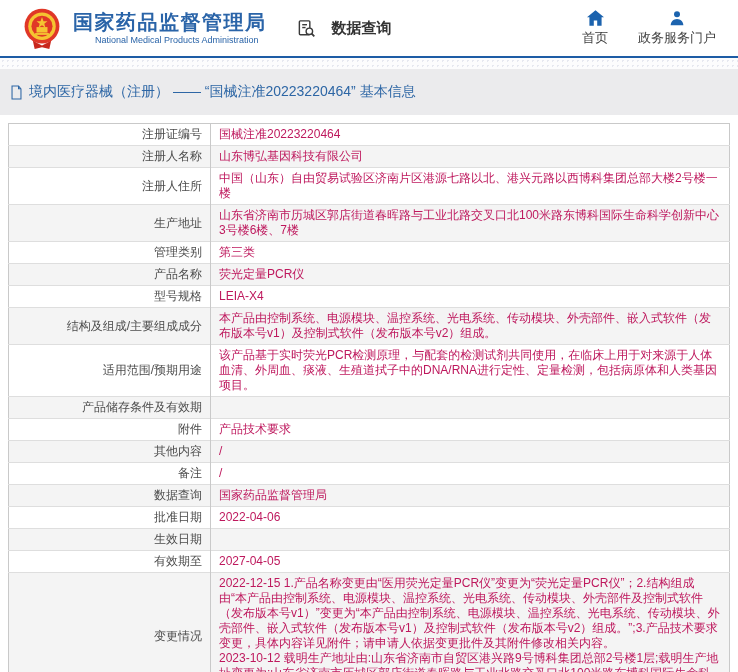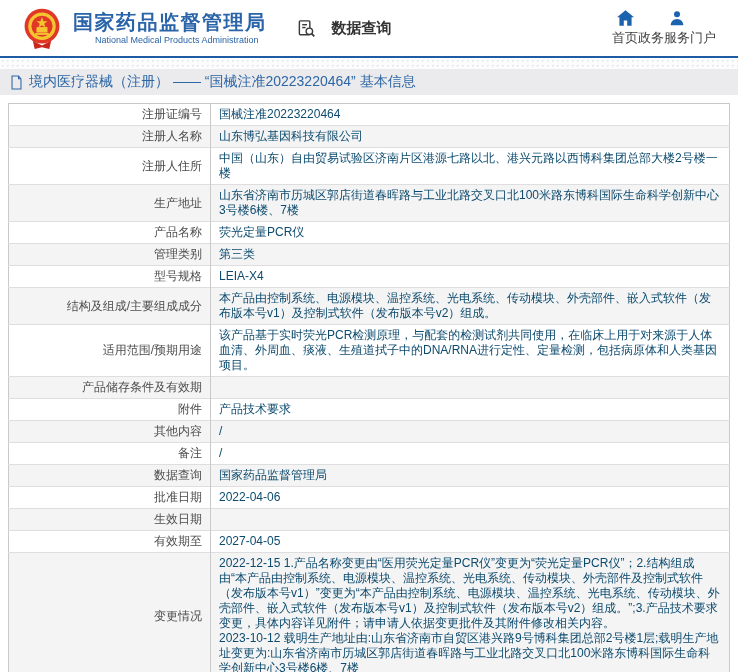--- a/index.html
+++ b/index.html
@@ -15,51 +15,51 @@
     height: 56px; padding: 0 22px 0 20px; background: #fff;
   }
   .brand { display: flex; align-items: center; gap: 9px; cursor: pointer; }
   .brand-text { display: flex; flex-direction: column; }
   .brand-cn { font-size: 20px; font-weight: bold; color: #2a64a8; letter-spacing: 1.5px; line-height: 22px; }
   .brand-en { font-size: 9px; color: #2a64a8; margin-top: 2px; margin-left: 22px; }
   .data-query {
     display: flex; align-items: center; gap: 16px;
     margin-left: 30px; font-size: 15px; font-weight: 600; color: #333; cursor: pointer;
   }
-  .top-nav { margin-left: auto; display: flex; }
+  .top-nav { margin-left: auto; display: flex; gap: 30px; }
   .nav-item {
     display: flex; flex-direction: column; align-items: center; gap: 3px;
     font-size: 13px; color: #3f3f3f; cursor: pointer; text-decoration: none;
   }
   .blue-rule { height: 2px; background: #1d5ca5; }
   .texture-strip {
     height: 11px; background-color: #fcfcfd;
     background-image: radial-gradient(#e6e8f0 1px, transparent 1px);
     background-size: 5px 5px;
   }
   
   .title-bar {
-    height: 26px; display: flex; align-items: center; gap: 6px;
+    height: 46px; display: flex; align-items: center; gap: 6px;
     padding: 0 10px; background: #ebebed; color: #2d66a5; font-size: 14px;
   }
   
   main { padding: 8px 8px 0 8px; background: #fff; }
   table.info-table {
     width: 100%; border-collapse: collapse;
     border: 1px solid #c9c9c9; font-size: 12px; table-layout: fixed;
   }
   .info-table tr { border-bottom: 1px solid #dedede; background: #fff; }
   .info-table tr:nth-child(even) { background: #f4f4f4; }
   .info-table th {
     width: 202px; text-align: right; font-weight: normal;
     color: #4c4c4c; padding: 3px 8px; border-right: 1px solid #c9c9c9;
     vertical-align: middle; line-height: 15px; margin-left: 34px;
   }
   .info-table td {
-    padding: 3px 8px; color: #0c4a6e; vertical-align: middle;
+    padding: 3px 8px; color: #be185d; vertical-align: middle;
     line-height: 15px; height: 20px; word-break: break-all;
   }
   .change-para + .change-para { margin-top: 0; }
   .icon { display: inline-flex; flex: none; }
 </style>
 </head>
 <body>
 
 <div class="page">
 
@@ -142,26 +142,26 @@
         </tr>
         <tr>
           <th>注册人住所</th>
           <td>中国（山东）自由贸易试验区济南片区港源七路以北、港兴元路以西博科集团总部大楼2号楼一楼</td>
         </tr>
         <tr>
           <th>生产地址</th>
           <td>山东省济南市历城区郭店街道春晖路与工业北路交叉口北100米路东博科国际生命科学创新中心3号楼6楼、7楼</td>
         </tr>
         <tr>
+          <th>管理类别</th>
+          <td>第三类</td>
+        </tr>
+        <tr>
           <th>产品名称</th>
           <td>荧光定量PCR仪</td>
-        </tr>
-        <tr>
-          <th>管理类别</th>
-          <td>第三类</td>
         </tr>
         <tr>
           <th>型号规格</th>
           <td>LEIA-X4</td>
         </tr>
         <tr>
           <th>结构及组成/主要组成成分</th>
           <td>本产品由控制系统、电源模块、温控系统、光电系统、传动模块、外壳部件、嵌入式软件（发布版本号v1）及控制式软件（发布版本号v2）组成。</td>
         </tr>
         <tr>

